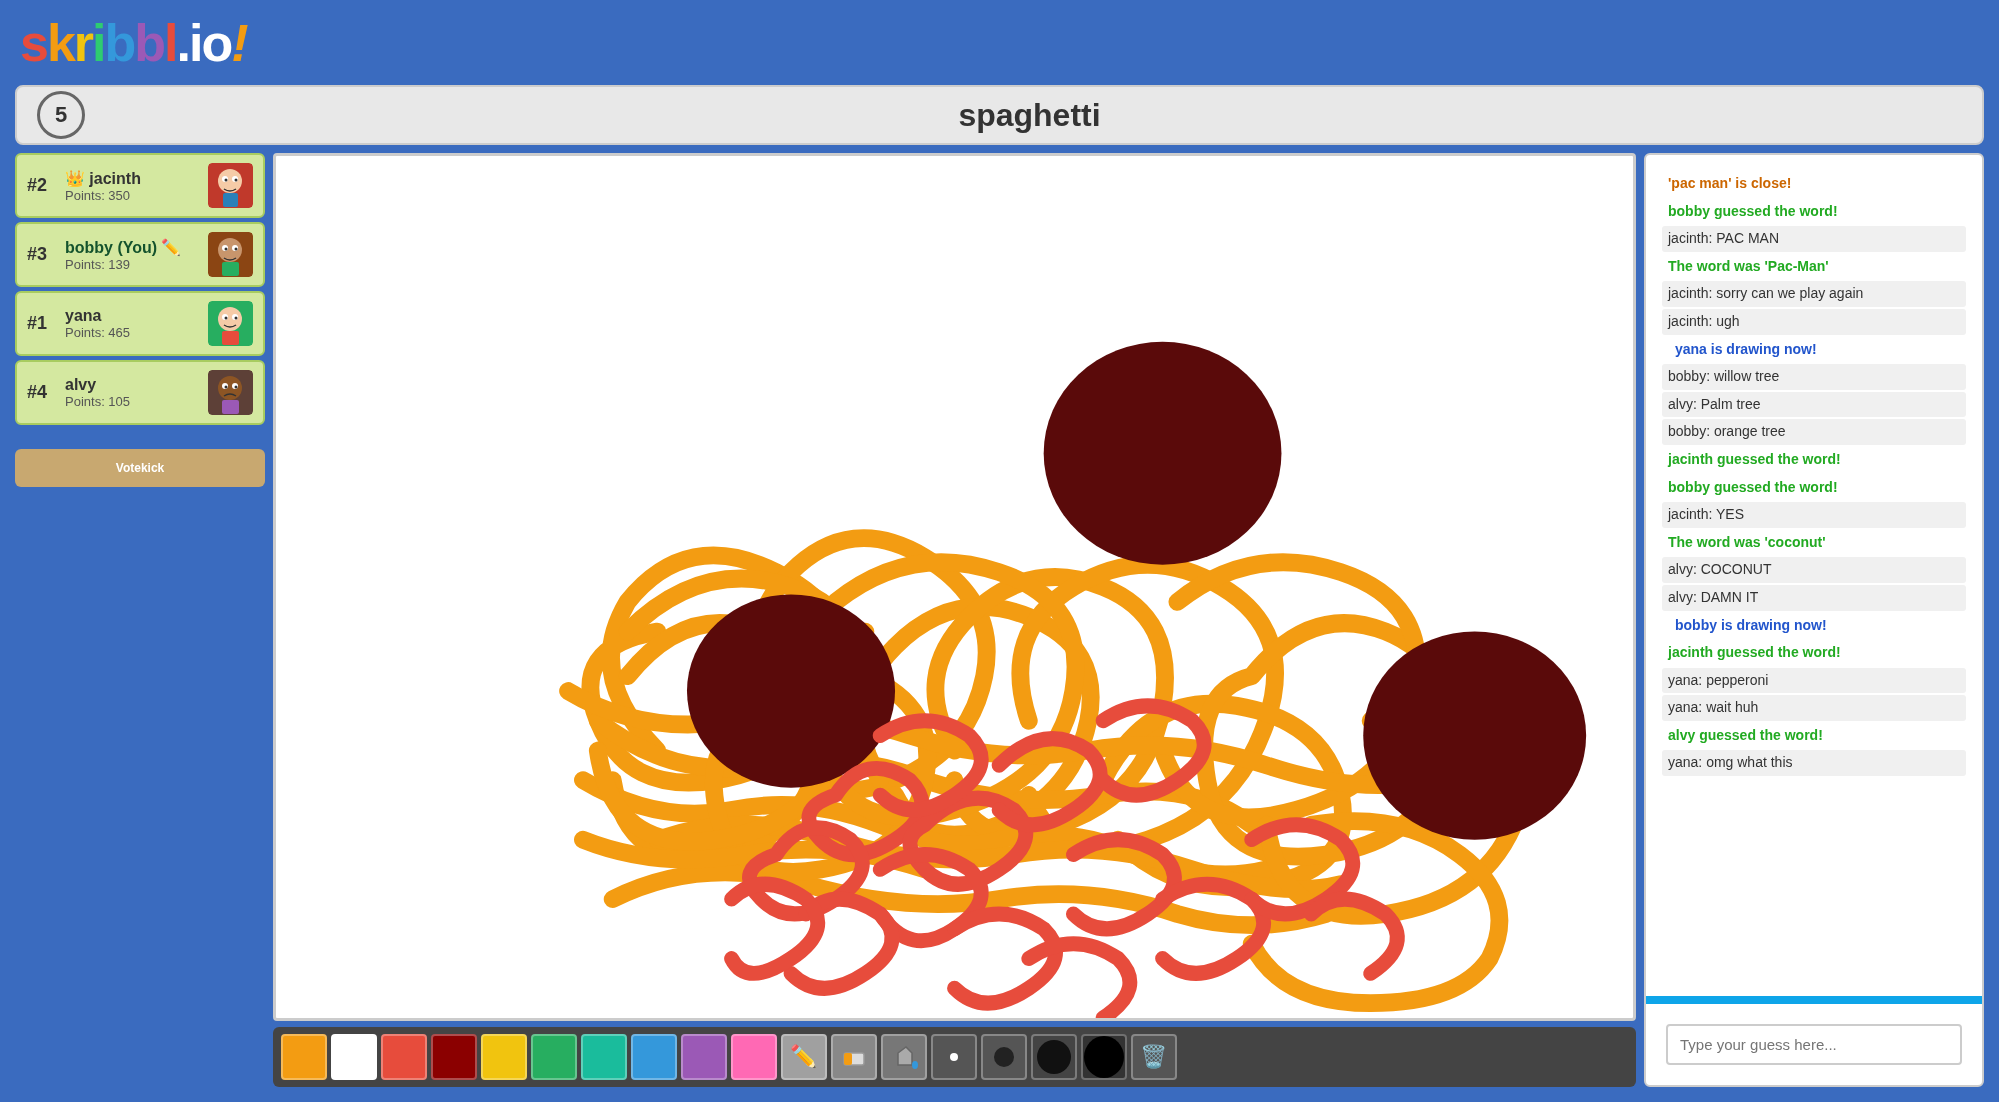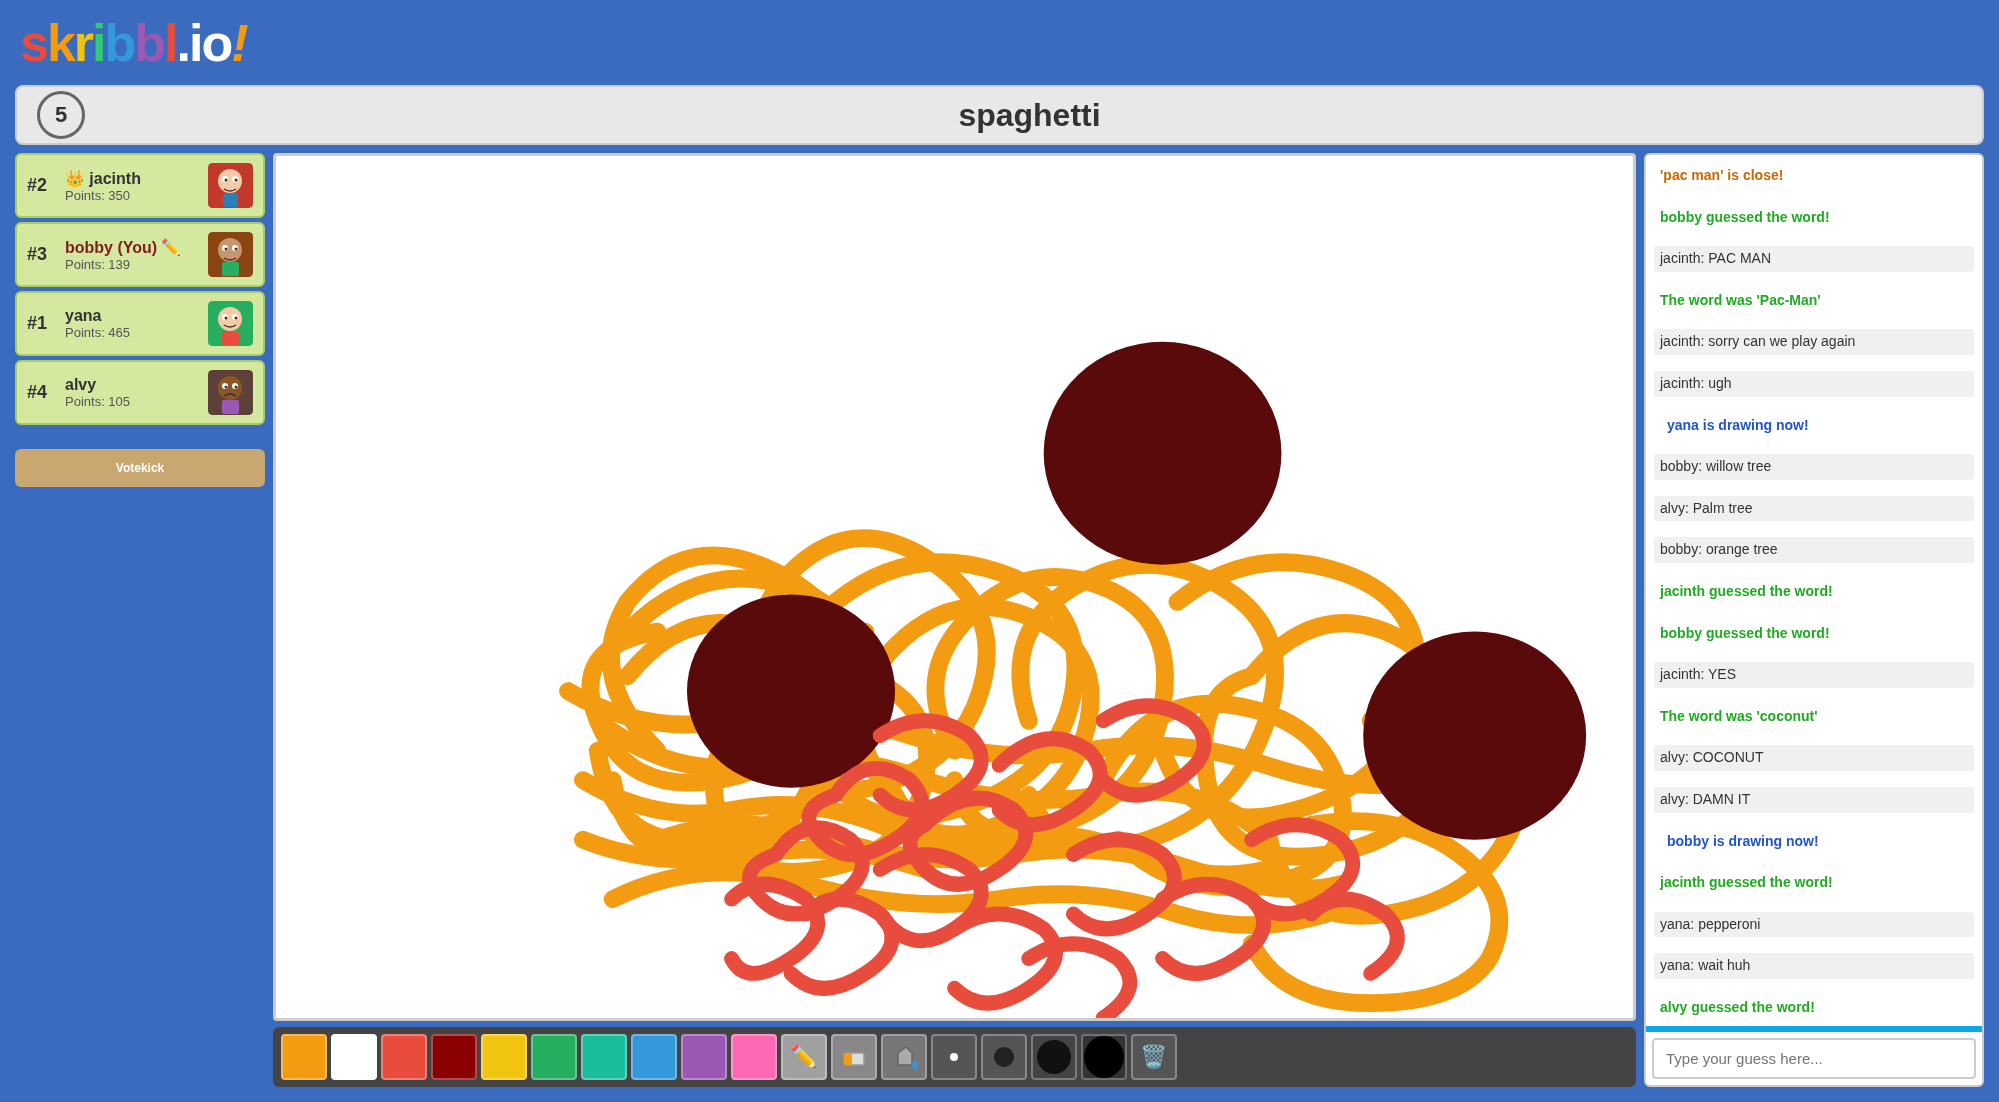--- a/index.html
+++ b/index.html
@@ -129,21 +129,21 @@
       flex: 1;
     }
 
     .player-name {
       font-size: 16px;
       font-weight: bold;
       color: #333;
     }
 
     .player-name.you {
-      color: #7f1d1d;
+      color: #14532d;
     }
 
     .player-points {
       font-size: 13px;
       color: #555;
     }
 
     .player-avatar {
       width: 45px;
       height: 45px;
@@ -265,24 +265,24 @@
       flex-direction: column;
       background-color: white;
       border-radius: 6px;
       border: 2px solid #ccc;
       overflow: hidden;
     }
 
     .chat-messages {
       flex: 1;
       overflow-y: auto;
-      padding: 8px;
+      padding: 16px;
       display: flex;
       flex-direction: column;
-      gap: 16px;
+      gap: 2px;
     }
 
     .chat-msg {
       padding: 3px 6px;
       font-size: 14px;
       line-height: 1.4;
       border-radius: 3px;
     }
 
     .chat-msg.system-green {
@@ -303,22 +303,22 @@
       font-weight: bold;
       background: transparent;
     }
 
     .chat-msg.normal {
       color: #333;
       background: #f0f0f0;
     }
 
     .chat-input-area {
-      padding: 6px;
-      border-top: 6px solid #0ea5e9;
+      padding: 20px;
+      border-top: 8px solid #0ea5e9;
     }
 
     .chat-input {
       width: 100%;
       padding: 10px 12px;
       font-size: 15px;
       border: 2px solid #ccc;
       border-radius: 4px;
       outline: none;
       color: #aaa;

